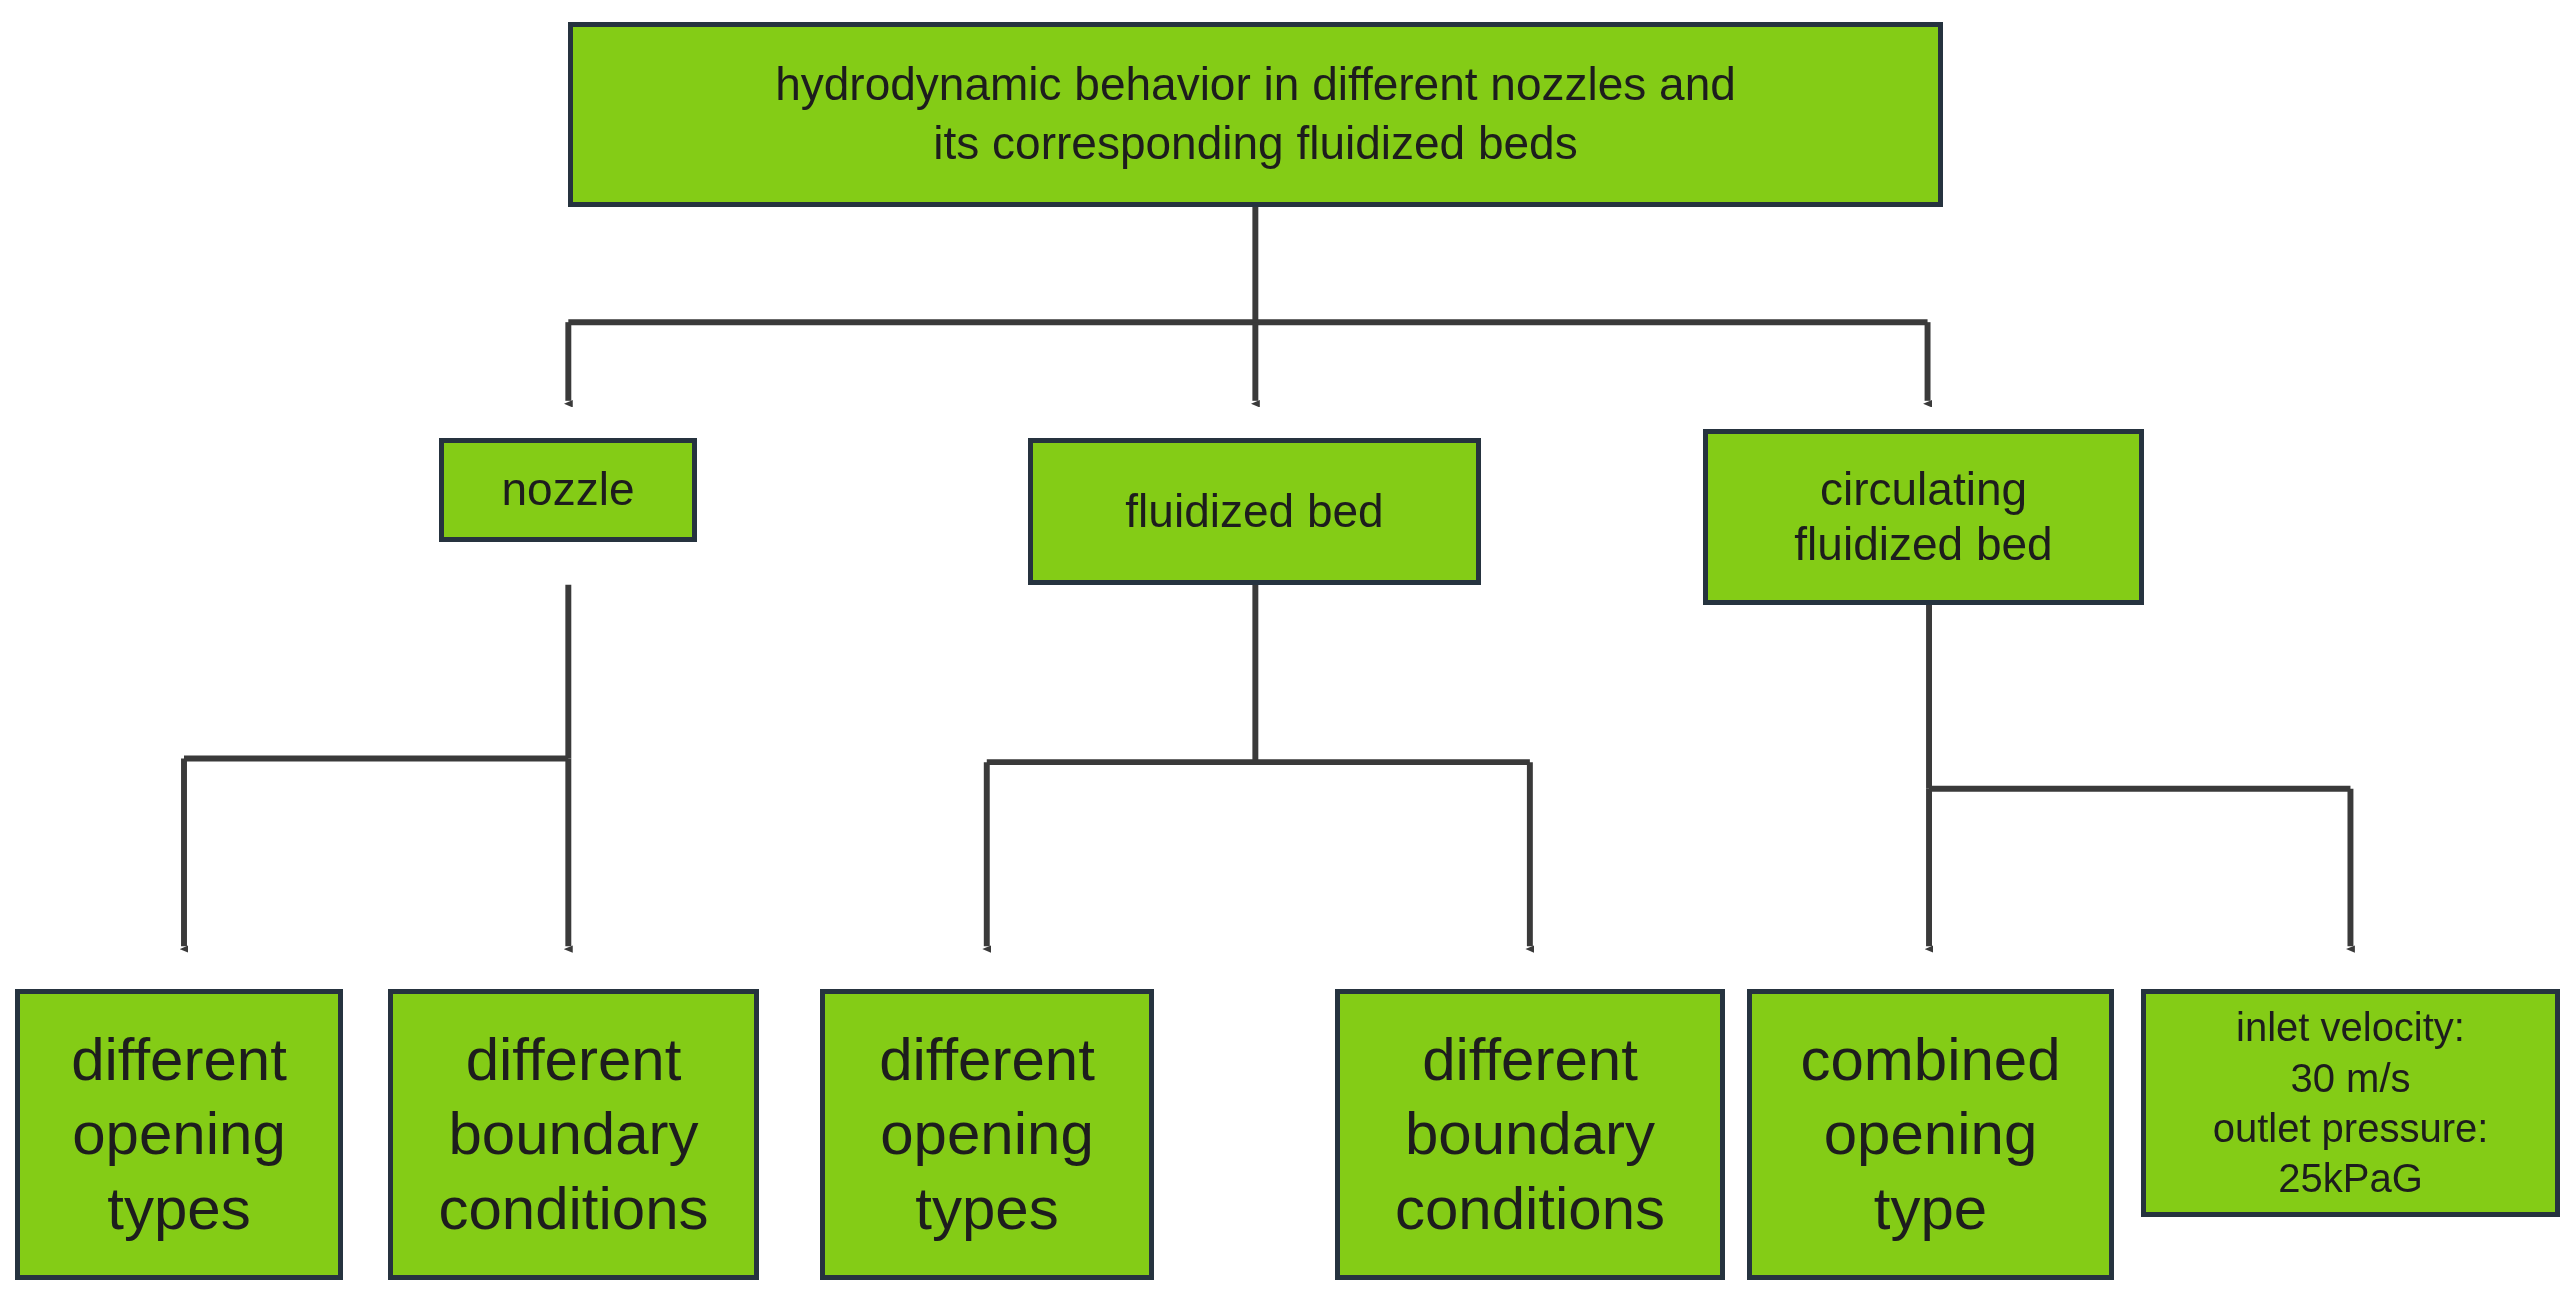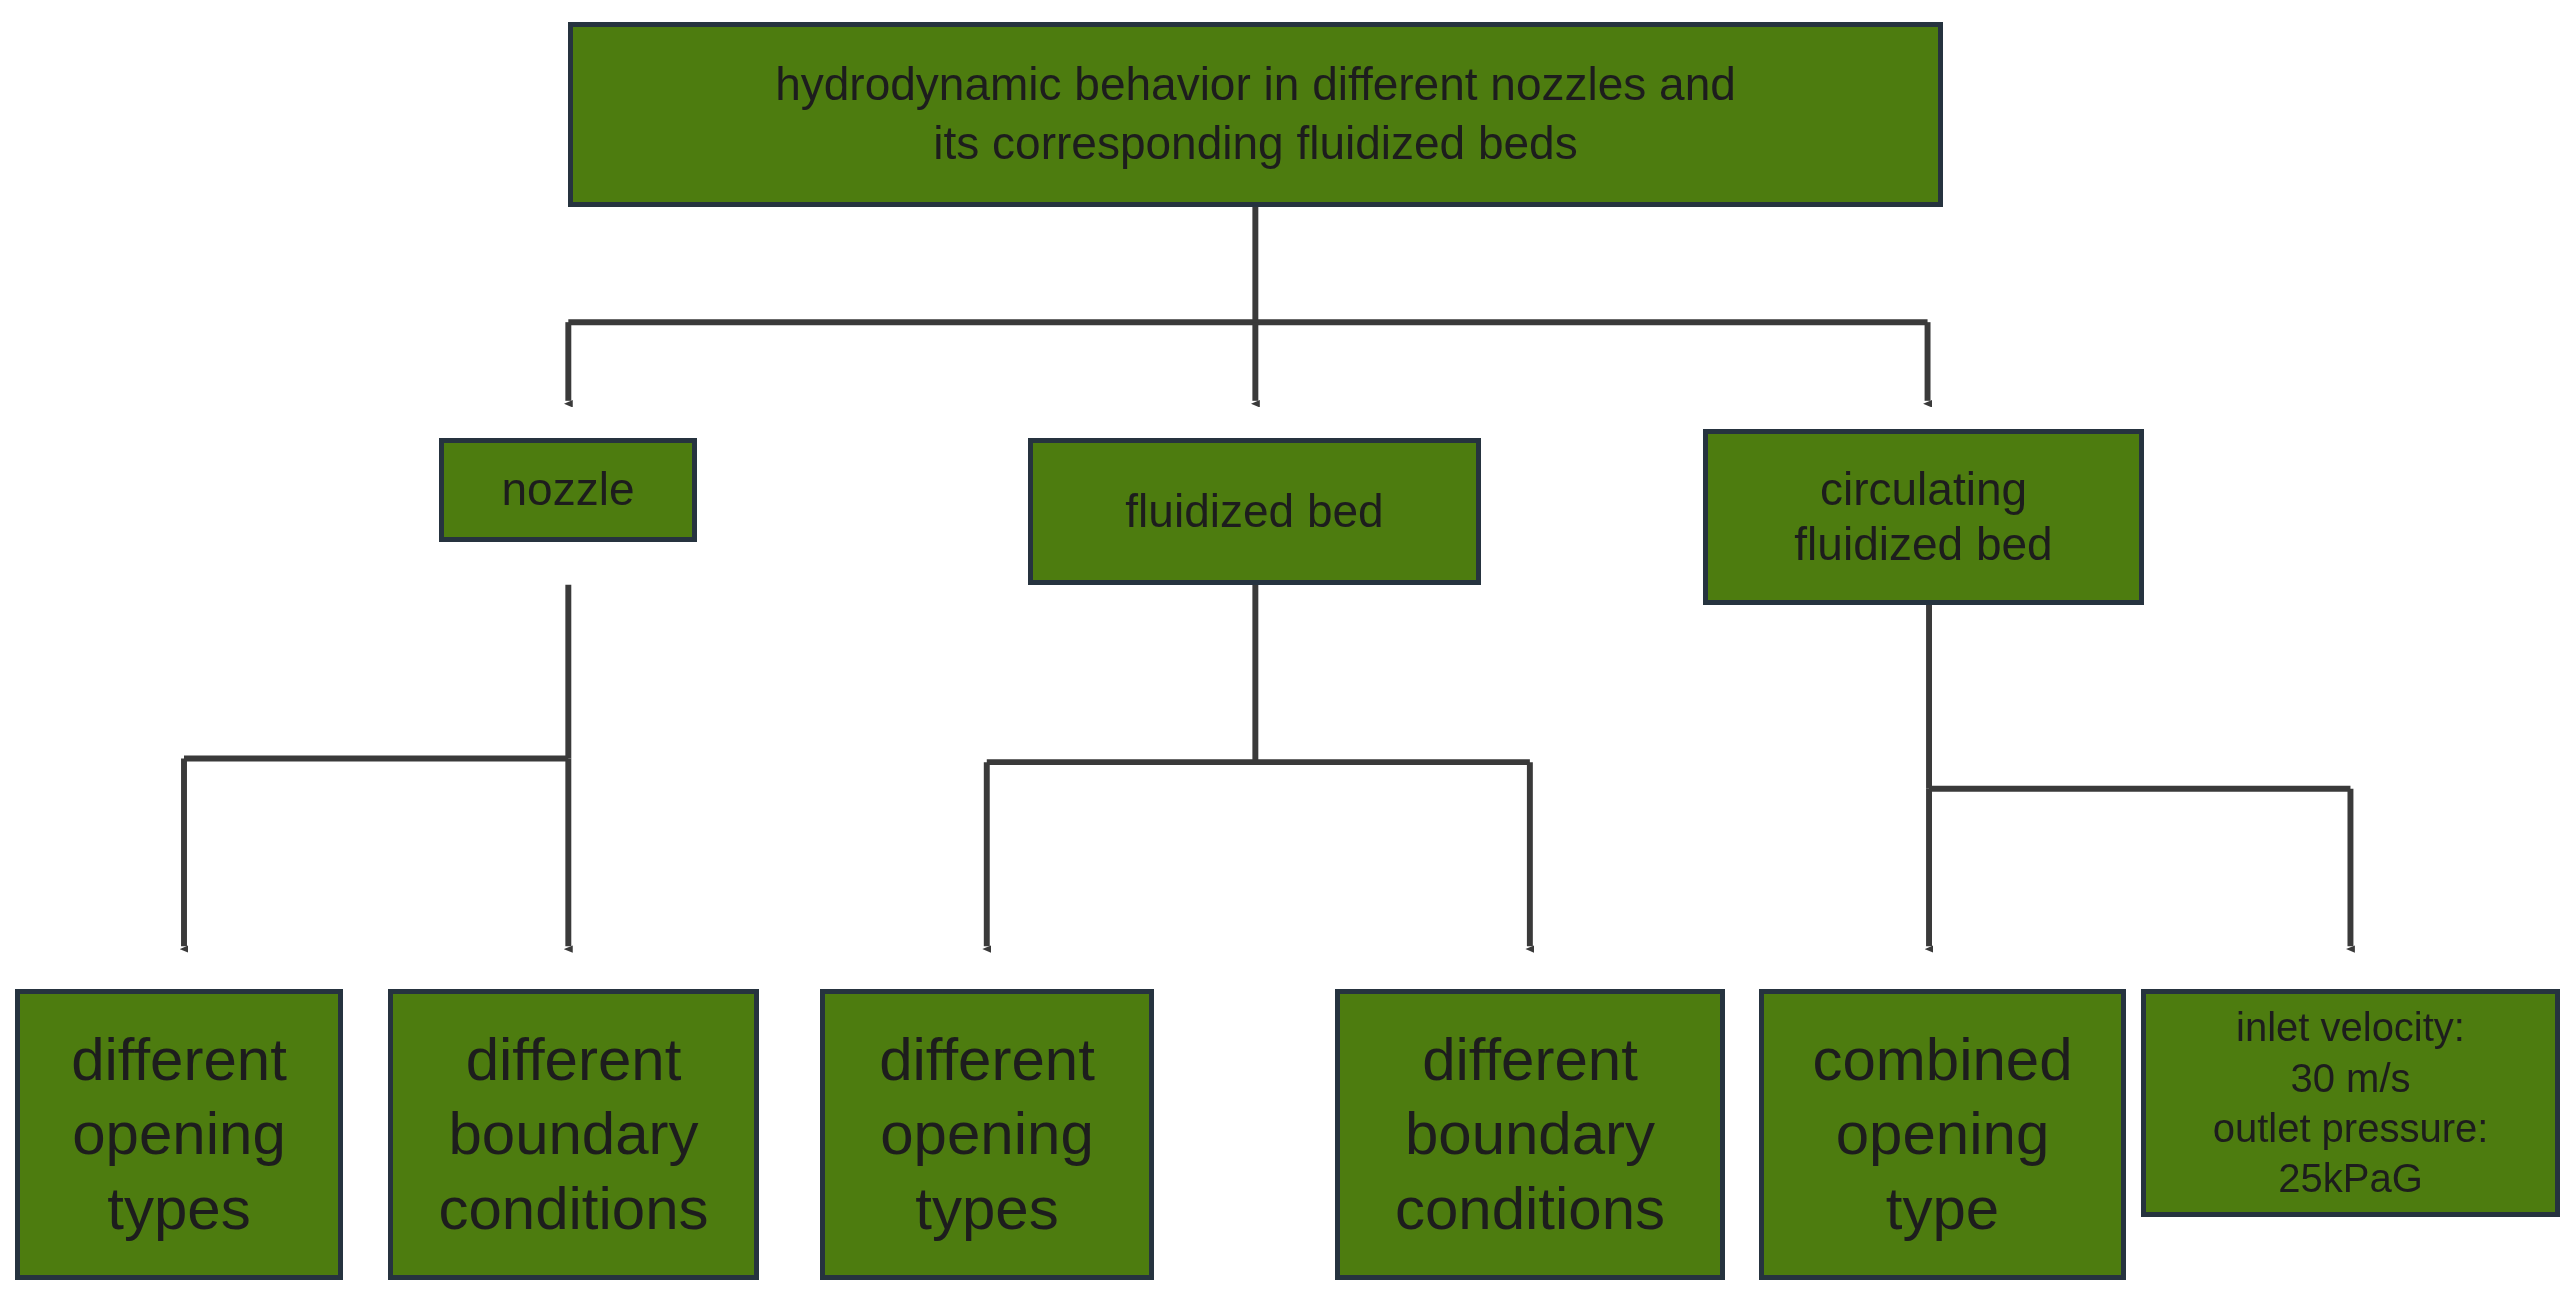--- a/index.html
+++ b/index.html
@@ -22,21 +22,21 @@
   #flow-svg {
     position: absolute;
     top: 0;
     left: 0;
     width: 2576px;
     height: 1295px;
   }
   .node-box {
     position: absolute;
     box-sizing: border-box;
-    background: #4d7c0f;
+    background: #84cc16;
     border: 5.2px solid #26333f;
     display: flex;
     align-items: center;
     justify-content: center;
     text-align: center;
   }
   .node-label {
     color: #1d1d1d;
     font-family: "Liberation Sans", sans-serif;
     line-height: 1.22;
@@ -122,21 +122,21 @@
 opening
 types</span>
   </div>
 
   <div class="node-box" style="left:1335px; top:989px; width:390px; height:291px;">
     <span class="node-label leaf-label">different
 boundary
 conditions</span>
   </div>
 
-  <div class="node-box" style="left:1747px; top:989px; width:367px; height:291px;margin-left:12px;">
+  <div class="node-box" style="left:1747px; top:989px; width:367px; height:291px;">
     <span class="node-label leaf-label">combined
 opening
 type</span>
   </div>
 
   <div class="node-box" style="left:2141px; top:989px; width:419px; height:228px;">
     <span class="node-label leaf-label-small">inlet velocity:
 30 m/s
 outlet pressure:
 25kPaG</span>

